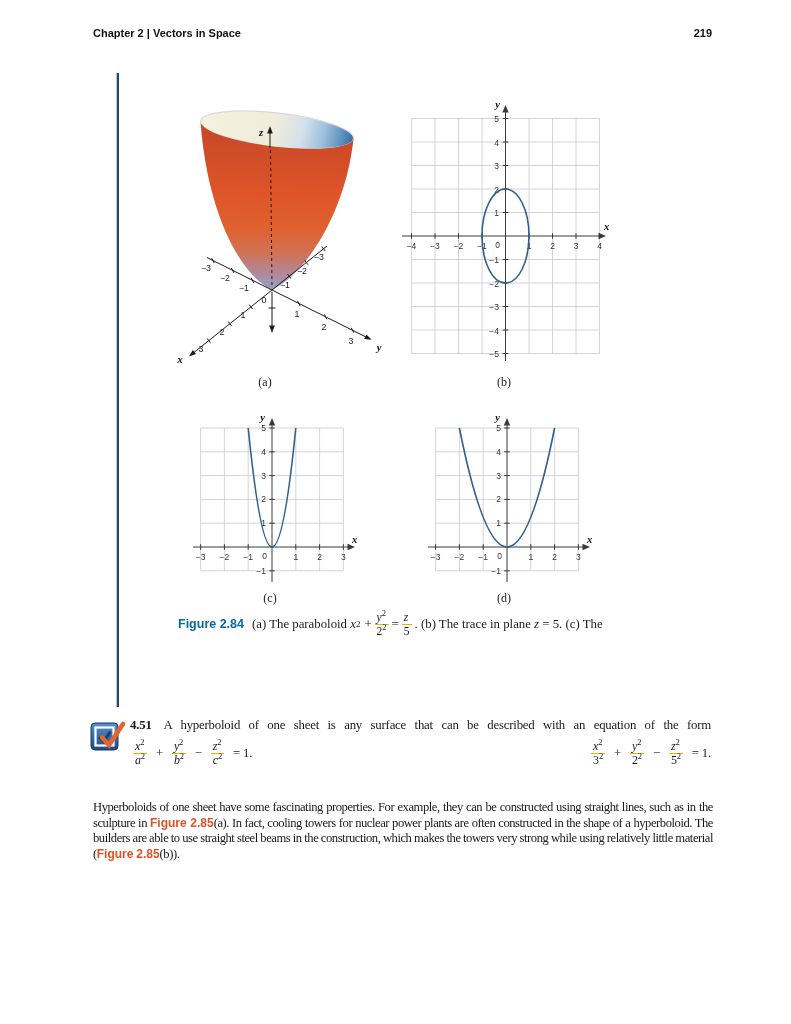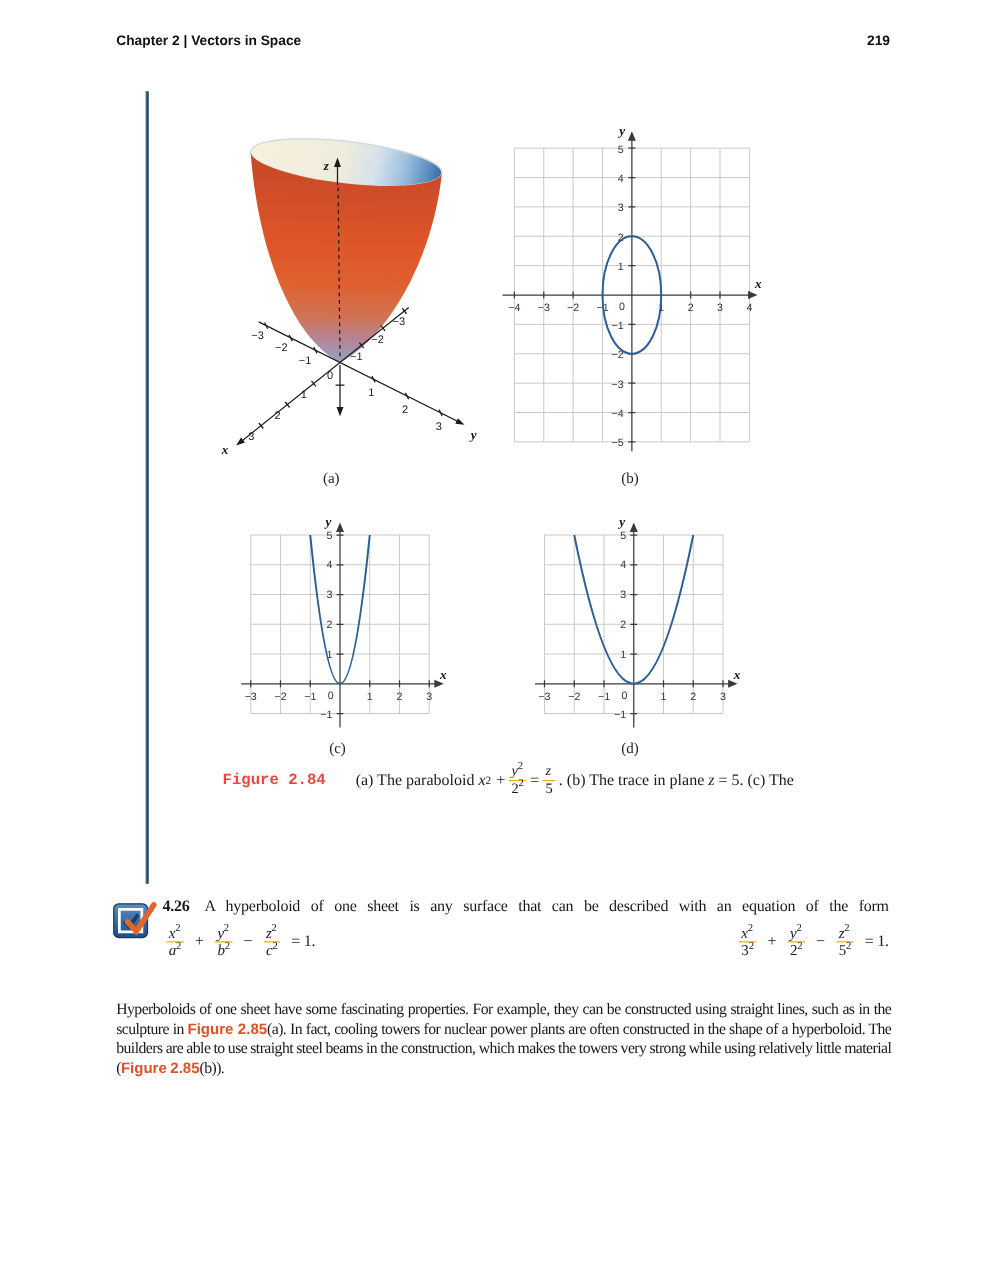--- a/index.html
+++ b/index.html
@@ -14,21 +14,21 @@
   .vrule{position:absolute;left:116px;top:73px;width:2px;height:634px;
          background:#24476b;border-left:1.5px solid #b3c8de;}
 
   
   .plabel{position:absolute;width:30px;text-align:center;font-size:12px;color:#222;}
 
   
   .cap{position:absolute;left:178px;top:604px;width:480px;font-size:12.8px;color:#1b181c;}
   .cap-line1{display:flex;align-items:center;height:40px;white-space:pre;}
   .cap-line2{margin-top:2px;white-space:pre;}
-  .figlabel{font-family:Liberation Mono, monospace;font-weight:bold;font-size:12.5px;color:#ef4444;margin-right:24px;}
+  .figlabel{font-family:Liberation Sans, sans-serif;font-weight:bold;font-size:12.5px;color:#0369a1;margin-right:8px;}
   .mi{font-style:italic;}
   .gap{display:inline-block;width:4px;}
 
   
   .frac{display:inline-flex;flex-direction:column;align-items:flex-start;line-height:1.05;
         font-size:12px;margin:0 3px;vertical-align:middle;}
   .frac .den{border-top:1px solid #eab308;padding:0 2px;}
   .frac .num{padding:0 2px;}
   .frac sup{font-size:8.5px;vertical-align:super;line-height:0;}
   .cap .frac{font-size:11.5px;}
@@ -341,21 +341,21 @@
       </linearGradient>
     </defs>
     <rect x="2" y="6" width="27" height="27" rx="4" fill="url(#cpGrad)" stroke="#143a66" stroke-width="1"></rect>
     <rect x="6.5" y="10.5" width="18" height="18" fill="none" stroke="#ffffff" stroke-width="2.2"></rect>
     <polyline points="10,20 14.5,24.5 21.5,14.5" fill="none" stroke="#17406f" stroke-width="3"></polyline>
     <polyline points="13,20.5 20,28 34,7" fill="none" stroke="#e2662b" stroke-width="4.6" stroke-linecap="round"></polyline>
   </svg>
 
   <div class="cp-text">
     <div class="cp-line1">
-      <span class="cp-num">4.26</span><span>A hyperboloid of one sheet is any surface that can be described with an equation of the form</span>
+      <span class="cp-num">4.51</span><span>A hyperboloid of one sheet is any surface that can be described with an equation of the form</span>
     </div>
     <div class="cp-line2">
       <span class="eqgroup">
         <span class="frac">
             <span class="num"><span class="mi">x</span><sup>2</sup></span>
             <span class="den"><span class="mi">a</span><sup>2</sup></span>
           </span>
         <span>+</span>
         <span class="frac">
             <span class="num"><span class="mi">y</span><sup>2</sup></span>

